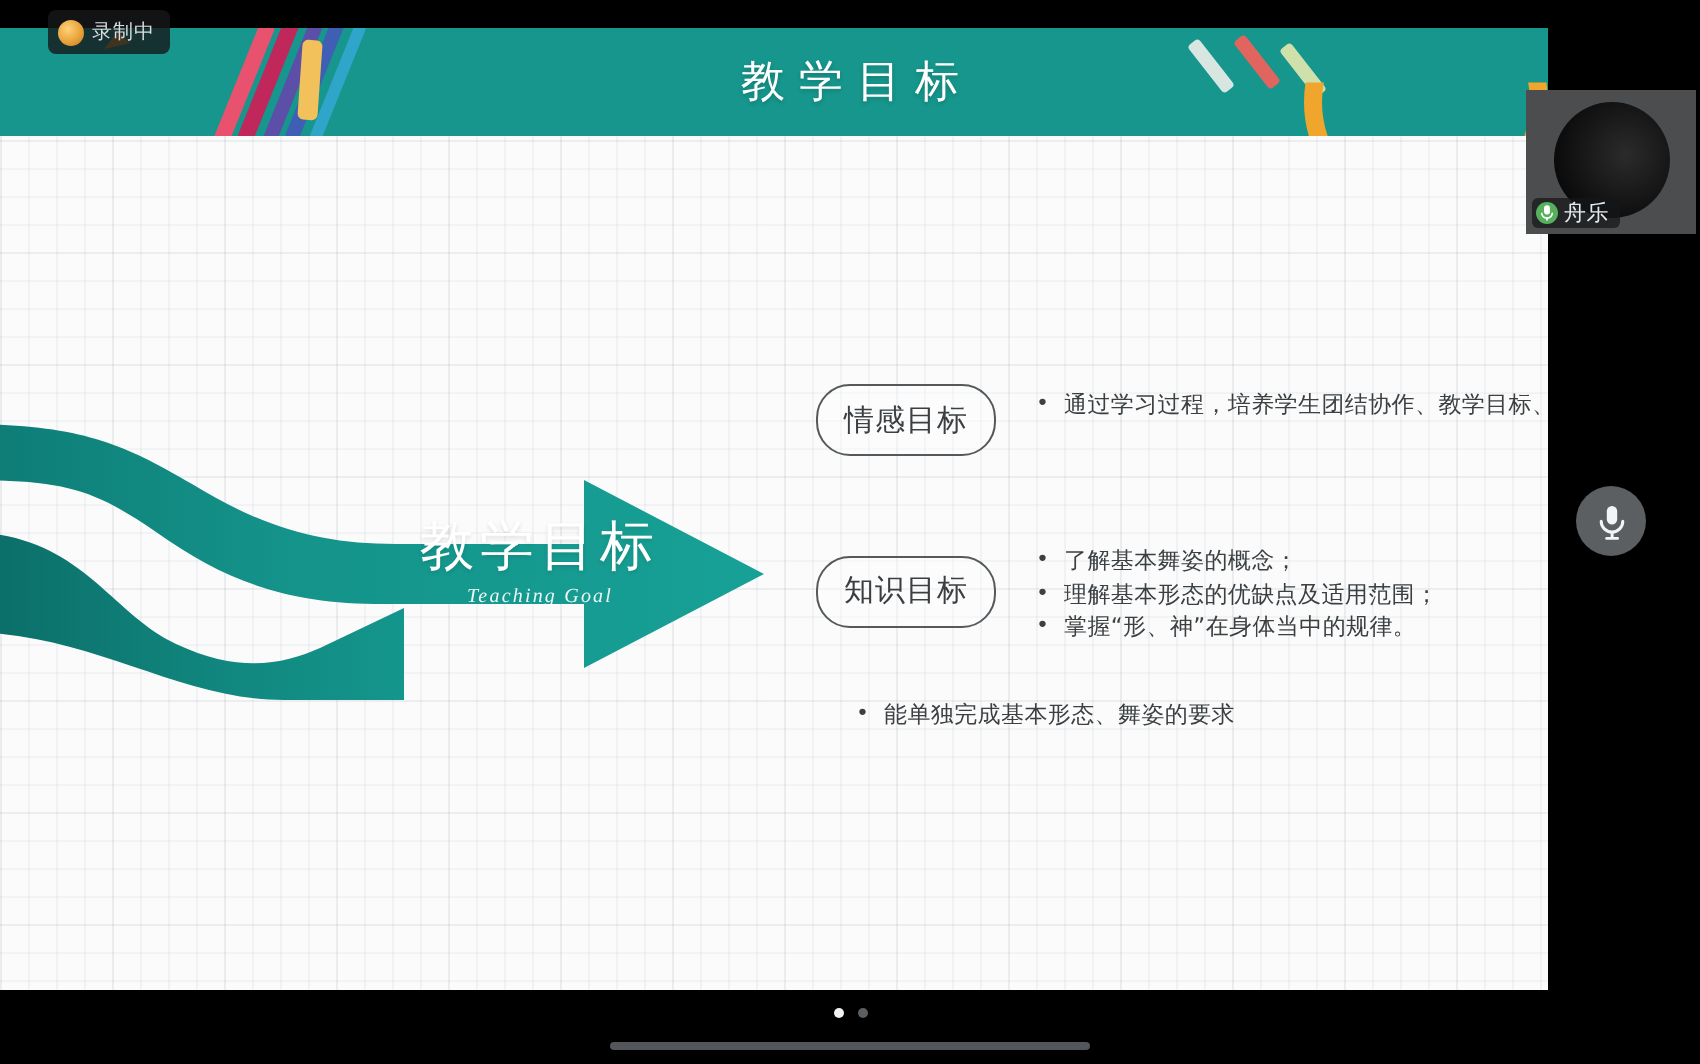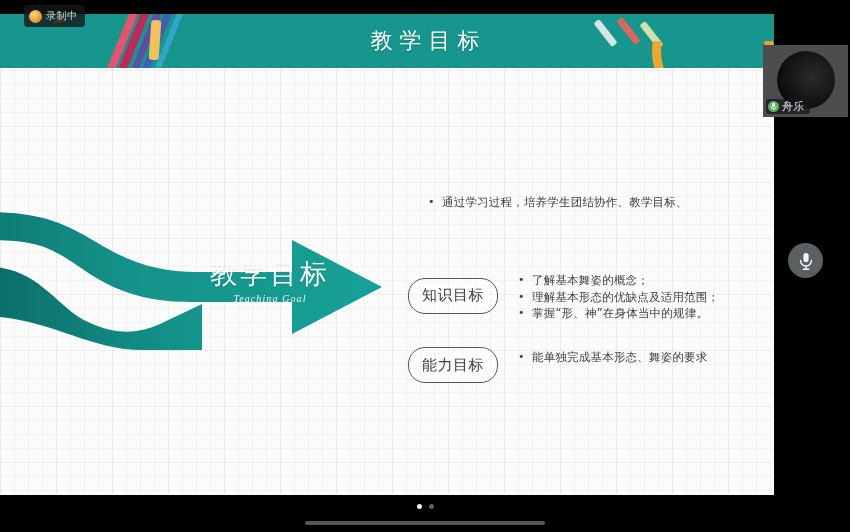--- a/index.html
+++ b/index.html
@@ -336,20 +336,21 @@
 
         <path d="M -10 8 C 48 8 70 18 104 38 C 140 60 168 68 206 68 L 300 68 L 300 36 L 390 83 L 300 130 L 300 98 L 200 98 C 150 98 120 86 86 62 C 54 40 40 36 -10 36 Z" fill="url(#gTop)"></path>
       </svg>
     </div>
     <div id="ribbon-text">
       <div class="cn">教学目标</div>
       <div class="en">Teaching Goal</div>
     </div>
 
     <div class="goal-row" id="row-0">
+      <div class="pill">情感目标</div>
       <div class="bullets">
         <div class="bullet-line">
           <span class="dot">•</span>
           <span class="txt">
             <span class="l1">通过学习过程，培养学生团结协作、教学目标、</span>
           </span>
         </div>
       </div>
     </div>
 
@@ -365,21 +366,20 @@
           <span class="txt">理解基本形态的优缺点及适用范围；</span>
         </div>
         <div class="bullet-line">
           <span class="dot">•</span>
           <span class="txt">掌握“形、神”在身体当中的规律。</span>
         </div>
       </div>
     </div>
 
     <div class="goal-row" id="row-2">
-      <div class="pill">能力目标</div>
       <div class="bullets">
         <div class="bullet-line">
           <span class="dot">•</span>
           <span class="txt">能单独完成基本形态、舞姿的要求</span>
         </div>
       </div>
     </div>
   </div>
 
   <div id="top-bar"></div>

